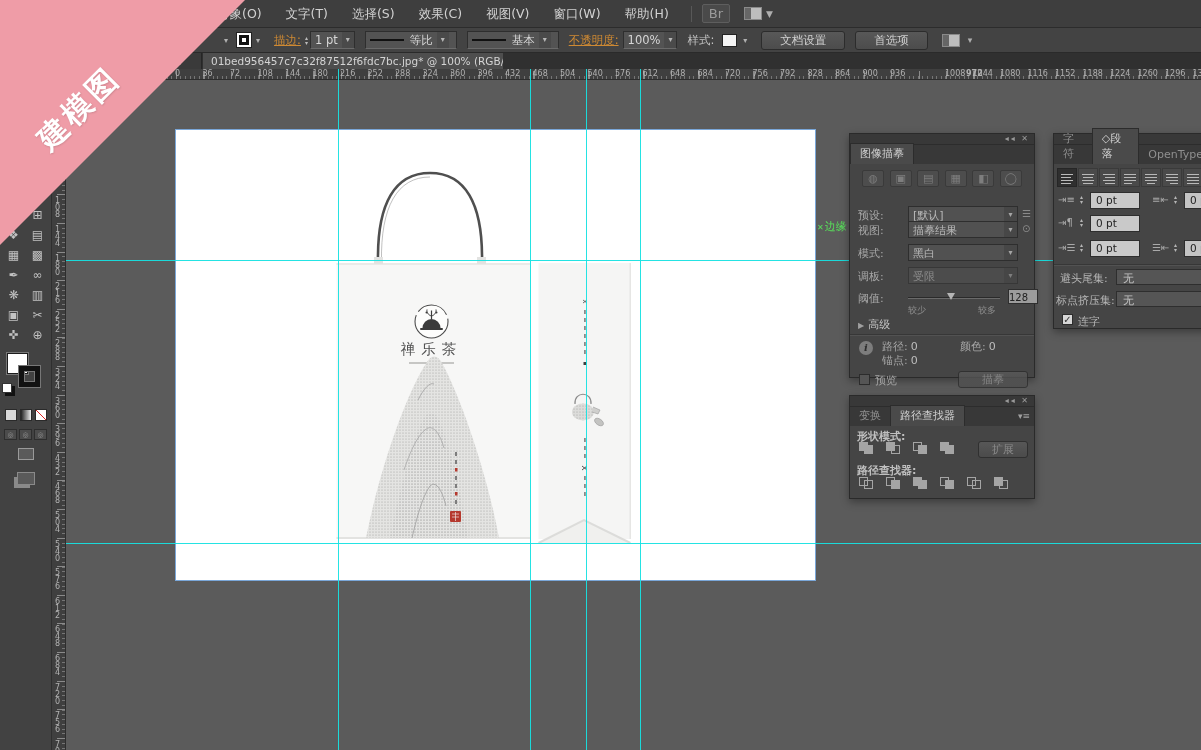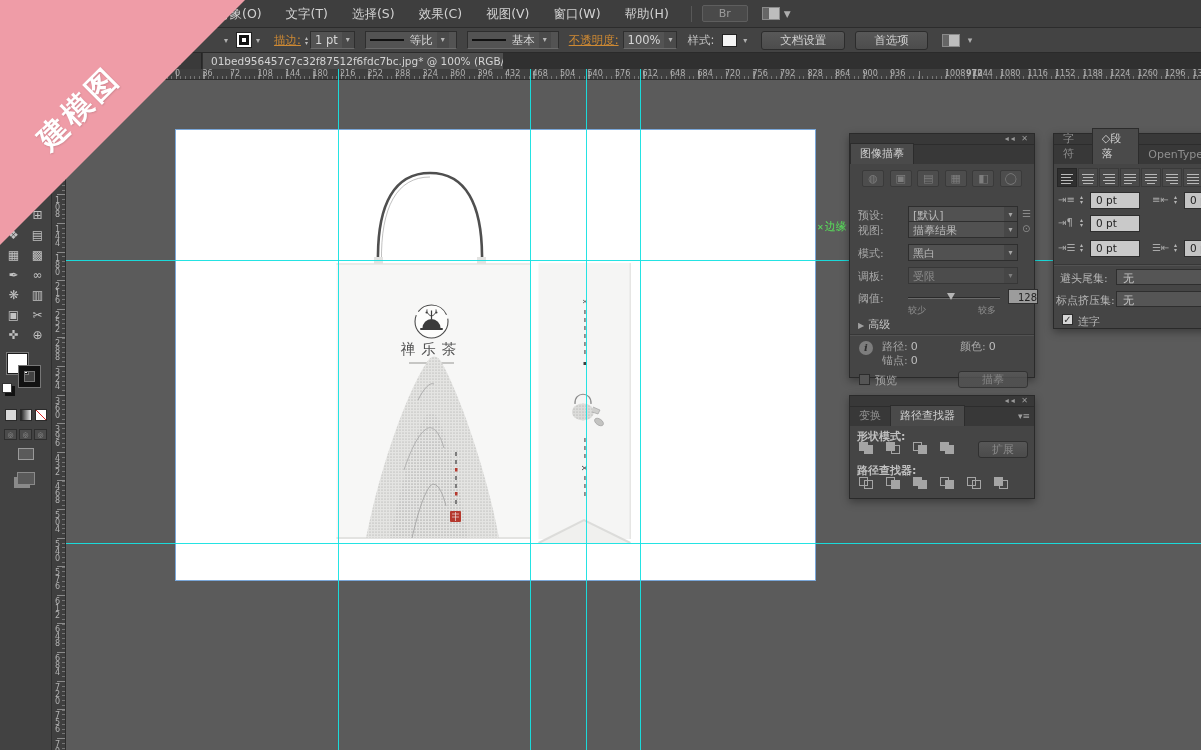--- a/index.html
+++ b/index.html
@@ -9,22 +9,22 @@
     background:#5b5b5b; font-family:"DejaVu Sans","Liberation Sans",sans-serif;
     color:#c8c8c8; font-size:12px; user-select:none;
   }
   
   .menubar { position:absolute; left:0; top:0; width:1201px; height:28px;
     background:#3e3e3e; border-bottom:1px solid #2c2c2c; z-index:6;
     display:flex; align-items:center; }
   .menu-items { display:flex; margin-left:205px; }
   .menu-item { padding:0 12px; font-size:12.5px; color:#d2d2d2; line-height:28px; cursor:default; }
   .menu-sep { width:1px; height:16px; background:#585858; margin:0 10px; }
-  .br-badge { font-size:11px; color:#9a9a9a; background:#4a4a4a; border:1px solid #5e5e5e;
-    border-radius:2px; padding:1px 16px; margin-right:14px; }
+  .br-badge { font-size:13px; color:#9a9a9a; background:#4a4a4a; border:1px solid #5e5e5e;
+    border-radius:2px; padding:1px 6px; margin-right:14px; }
   .ws-icon { width:18px; height:13px; border:1px solid #8a8a8a; background:linear-gradient(90deg,#666 0 6px,#bdbdbd 6px); margin-right:4px; }
   .dd-caret { color:#aeaeae; font-size:9px; }
 
   .controlbar { position:absolute; left:0; top:28px; width:1201px; height:25px;
     background:#434343; border-bottom:1px solid #2a2a2a; z-index:6;
     display:flex; align-items:center; font-size:11.5px; }
   .cb-start { margin-left:220px; display:flex; align-items:center; }
   .cb-caret { font-size:8px; color:#b0b0b0; margin:0 4px; }
   .swatch-box { width:16px; height:16px; background:#fff; border:1px solid #222; box-shadow:inset 0 0 0 2px #fff, inset 0 0 0 5px #111; margin-left:4px; }
   .swatch-plain { width:15px; height:13px; background:#f4f4f4; border:1px solid #222; margin:0 2px 0 4px; }
@@ -115,21 +115,21 @@
   .t-row { position:absolute; left:0; width:100%; height:18px; }
   .t-label { position:absolute; left:8px; top:2px; color:#a9a9a9; }
   .t-dd { position:absolute; left:58px; top:0; width:110px; height:17px; background:#515151;
     border:1px solid #2e2e2e; color:#b9b9b9; padding:1px 4px; }
   .t-dd .cap { position:absolute; right:0; top:0; width:13px; height:15px; background:#474747; color:#a5a5a5; font-size:8px; text-align:center; line-height:15px; }
   .t-side { position:absolute; left:172px; top:2px; color:#8a8a8a; font-size:10px; }
   .slider { position:absolute; left:58px; top:8px; width:92px; height:1px; background:#2a2a2a; box-shadow:0 1px 0 #6a6a6a; }
   .thumb { position:absolute; left:42%; top:-4px; width:0; height:0;
     border-left:4px solid transparent; border-right:4px solid transparent; border-top:7px solid #b5b5b5; }
   .t-val { position:absolute; left:158px; top:0; width:30px; height:15px; background:#9c9c9c; color:#222;
-    font-size:10px; text-align:right; line-height:15px; border:1px solid #2e2e2e; }
+    font-size:10px; text-align:left; line-height:15px; border:1px solid #2e2e2e; }
   .t-minor { position:absolute; font-size:9px; color:#8a8a8a; top:0; }
   .t-adv { position:absolute; left:8px; color:#c6c6c6; }
   .t-adv .tri { font-size:8px; color:#a0a0a0; margin-right:4px; }
   .t-divider { position:absolute; left:0; width:100%; height:1px; background:#373737; box-shadow:0 1px 0 #525252; }
   .info-circle { position:absolute; left:9px; width:14px; height:14px; border-radius:50%; background:#7d7d7d;
     color:#2e2e2e; font-size:10px; font-weight:bold; text-align:center; line-height:14px; font-family:"DejaVu Serif",serif; font-style:italic; }
   .t-info { position:absolute; color:#a5a5a5;text-align:center; }
   .t-info b { color:#bdbdbd; font-weight:normal; margin-left:3px; }
   .checkbox { position:absolute; width:11px; height:11px; background:#555; border:1px solid #2c2c2c; }
   .t-btn { position:absolute; height:17px; background:linear-gradient(#5c5c5c,#4d4d4d); border:1px solid #2b2b2b;

